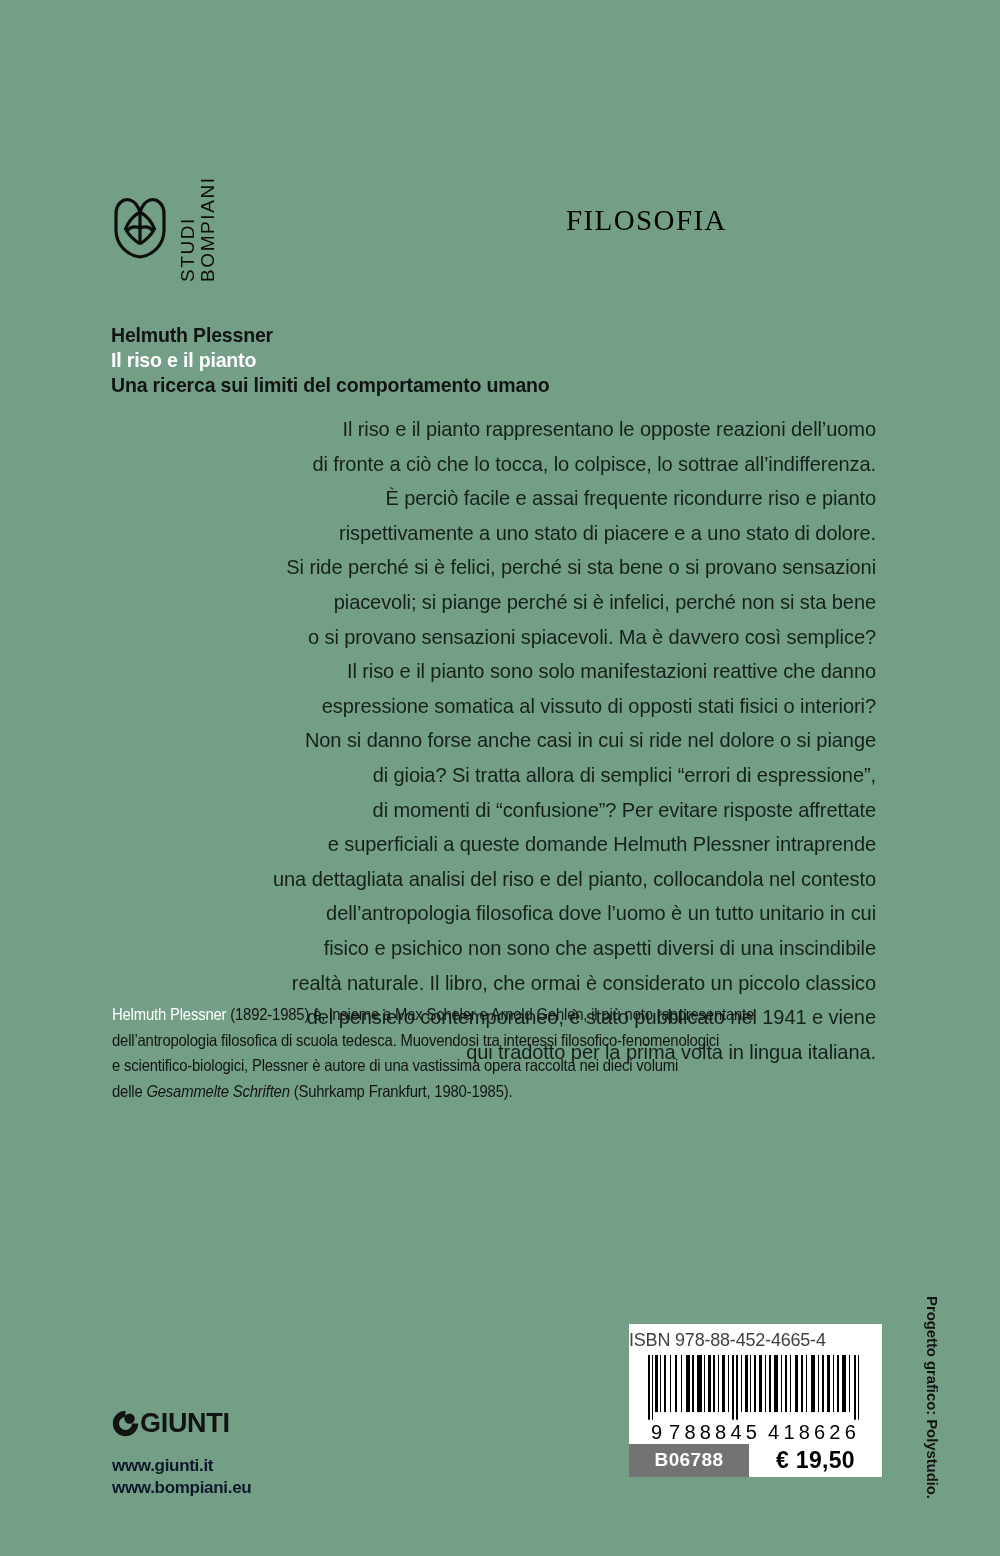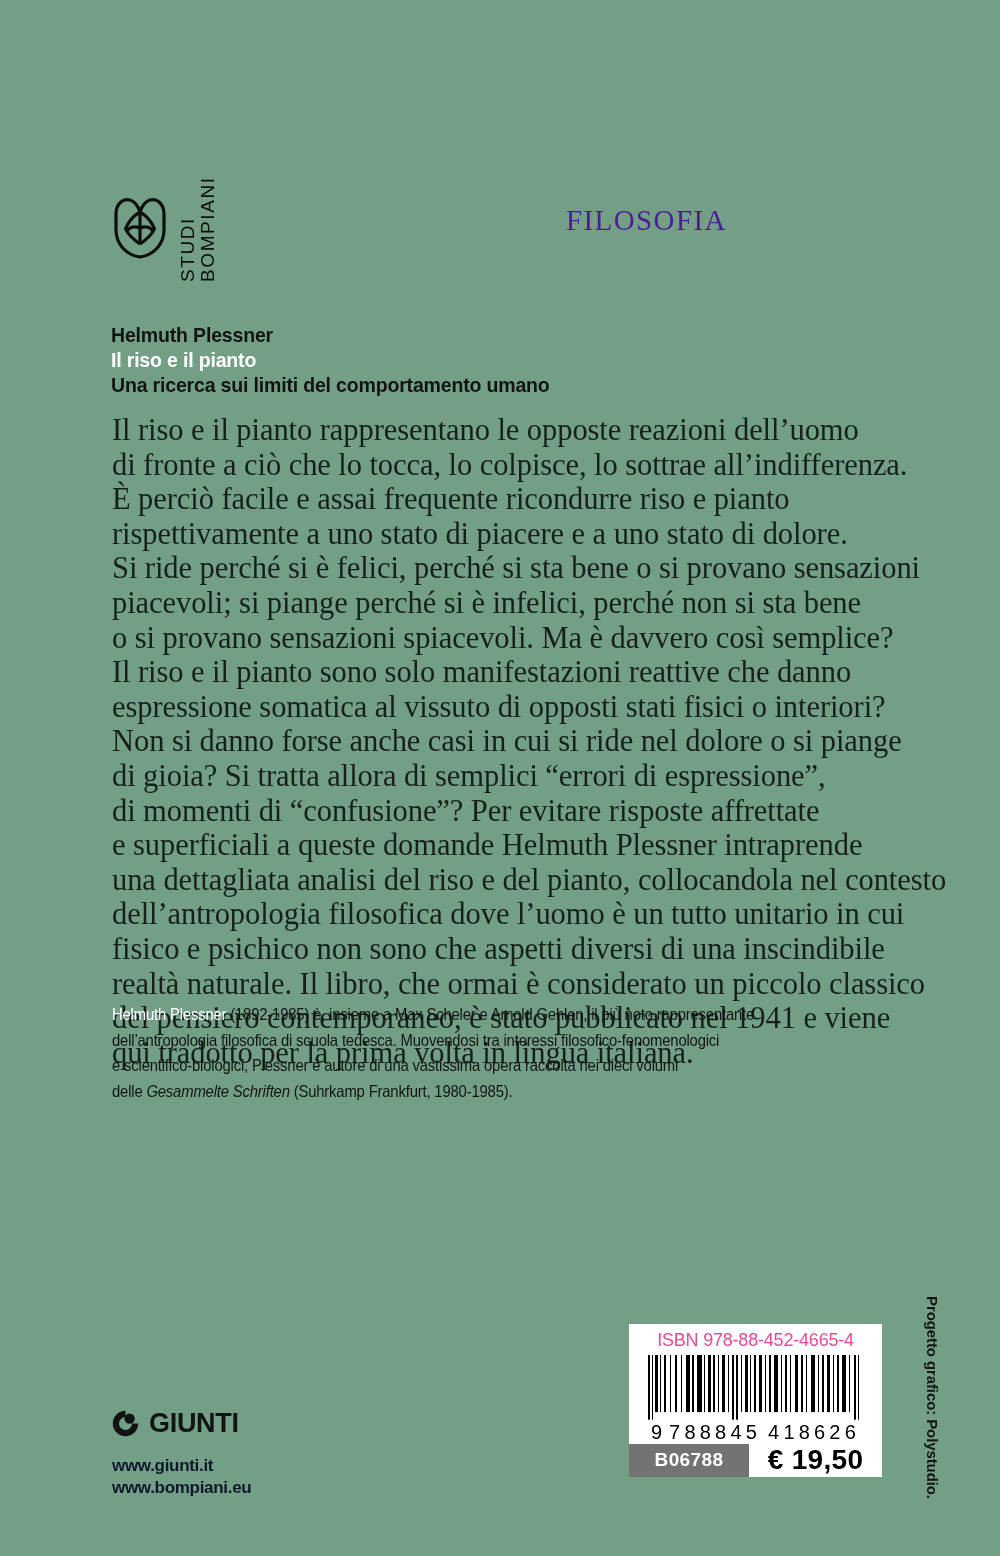--- a/index.html
+++ b/index.html
@@ -53,21 +53,21 @@
   .vword.bompiani { font-size: 19px; }
 
   
   .series {
     position: absolute;
     left: 566px;
     top: 204px;
     font-family: "Liberation Serif", serif;
     font-size: 29px;
     letter-spacing: 1.4px;
-    color: #4c1d95;
+    color: #000000;
     font-weight: 400;
   }
 
   
   .titleblock {
     position: absolute;
     left: 111px;
     top: 322px;
     width: 780px;
   }
@@ -84,25 +84,26 @@
   .t-author { color: #121413; }
   .t-title  { color: #ffffff; }
   .t-sub    { color: #121413; }
 
   
   .blurb {
     position: absolute;
     left: 112px;
     top: 412px;
     width: 800px;
-    font-family: Liberation Serif, serif;
-    font-size: 32px;
+    font-family: Liberation Sans, sans-serif;
+    font-size: 21px;
     line-height: 34.6px;
     color: #16201b;
     letter-spacing: -0.1px;
+    text-align: right;
   }
   .blurb .bline {
     transform: scaleX(0.955);
     transform-origin: left center;
     white-space: nowrap;
   }
 
   
   .bio {
     position: absolute;
@@ -125,21 +126,21 @@
 
   
   .publisher {
     position: absolute;
     left: 112px;
     top: 1408px;
   }
   .pub-logo {
     display: flex;
     align-items: center;
-    gap: 10px;
+    gap: 1px;
   }
   .pub-mark { width: 27px; height: 27px; display: block; }
   .pub-name {
     font-family: "Liberation Sans", sans-serif;
     font-weight: bold;
     font-size: 27px;
     letter-spacing: -0.3px;
     color: #121413;
   }
   .pub-urls {
@@ -171,24 +172,23 @@
     position: absolute;
     left: 629px;
     top: 1324px;
     width: 253px;
     height: 153px;
     background: #ffffff;
     display: flex;
     flex-direction: column;
   }
   .bc-isbn {
-    text-align: center;
     font-family: "Liberation Sans", sans-serif;
     font-size: 18px;
-    color: #ec4899;
+    color: #404040;
     margin-top: 6px;
     letter-spacing: -0.2px;
   }
   .bc-bars {
     height: 68px;
     margin: 4px 19px 0 19px;
     display: block;
   }
   .bc-digits {
     display: flex;
@@ -222,21 +222,21 @@
   }
   .bc-price {
     background: #ffffff;
     color: #000000;
     flex: 1;
     display: flex;
     align-items: center;
     justify-content: center;
     font-family: "Liberation Sans", sans-serif;
     font-weight: bold;
-    font-size: 28px;
+    font-size: 23px;
     letter-spacing: 0.3px;
   }
 </style>
 </head>
 <body>
 
 <div class="cover">
 
   <div class="imprint">
     <svg class="imprint-mark" viewBox="0 0 56 66">

